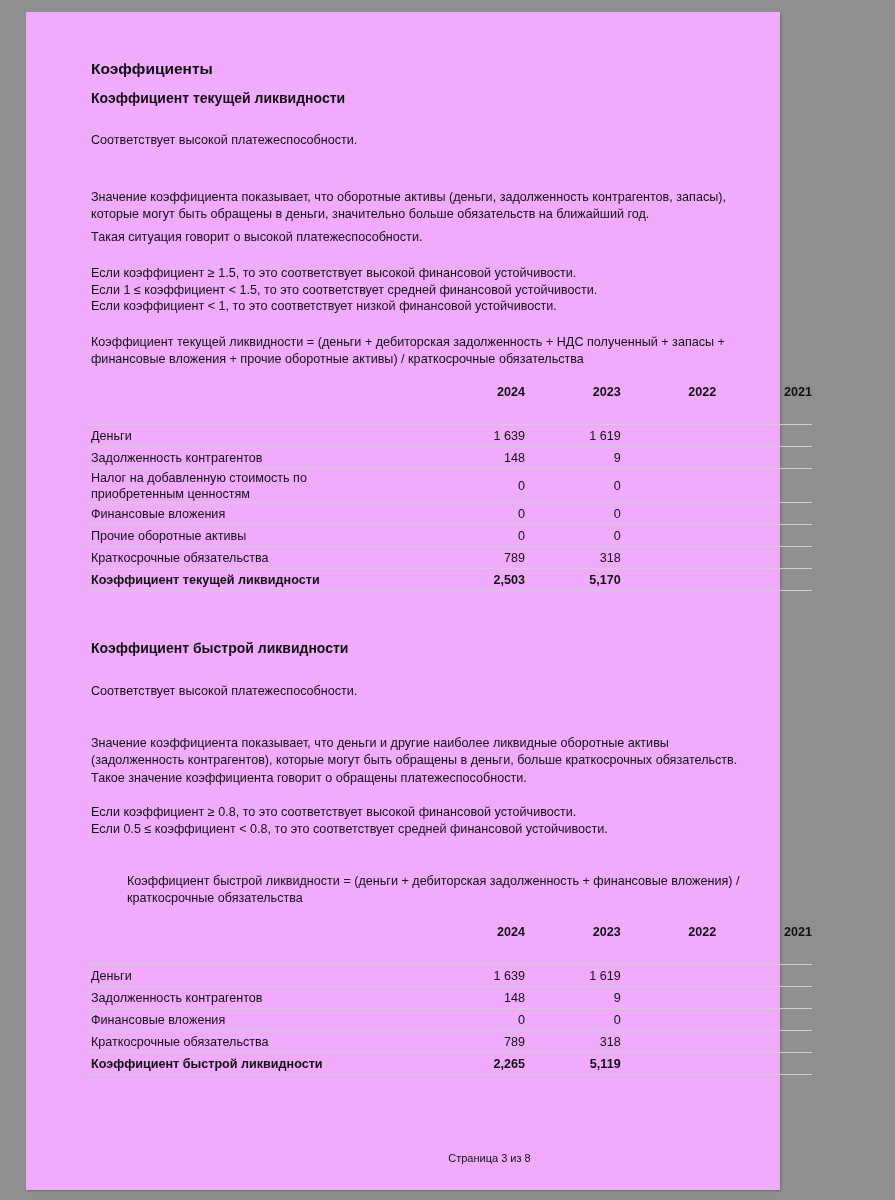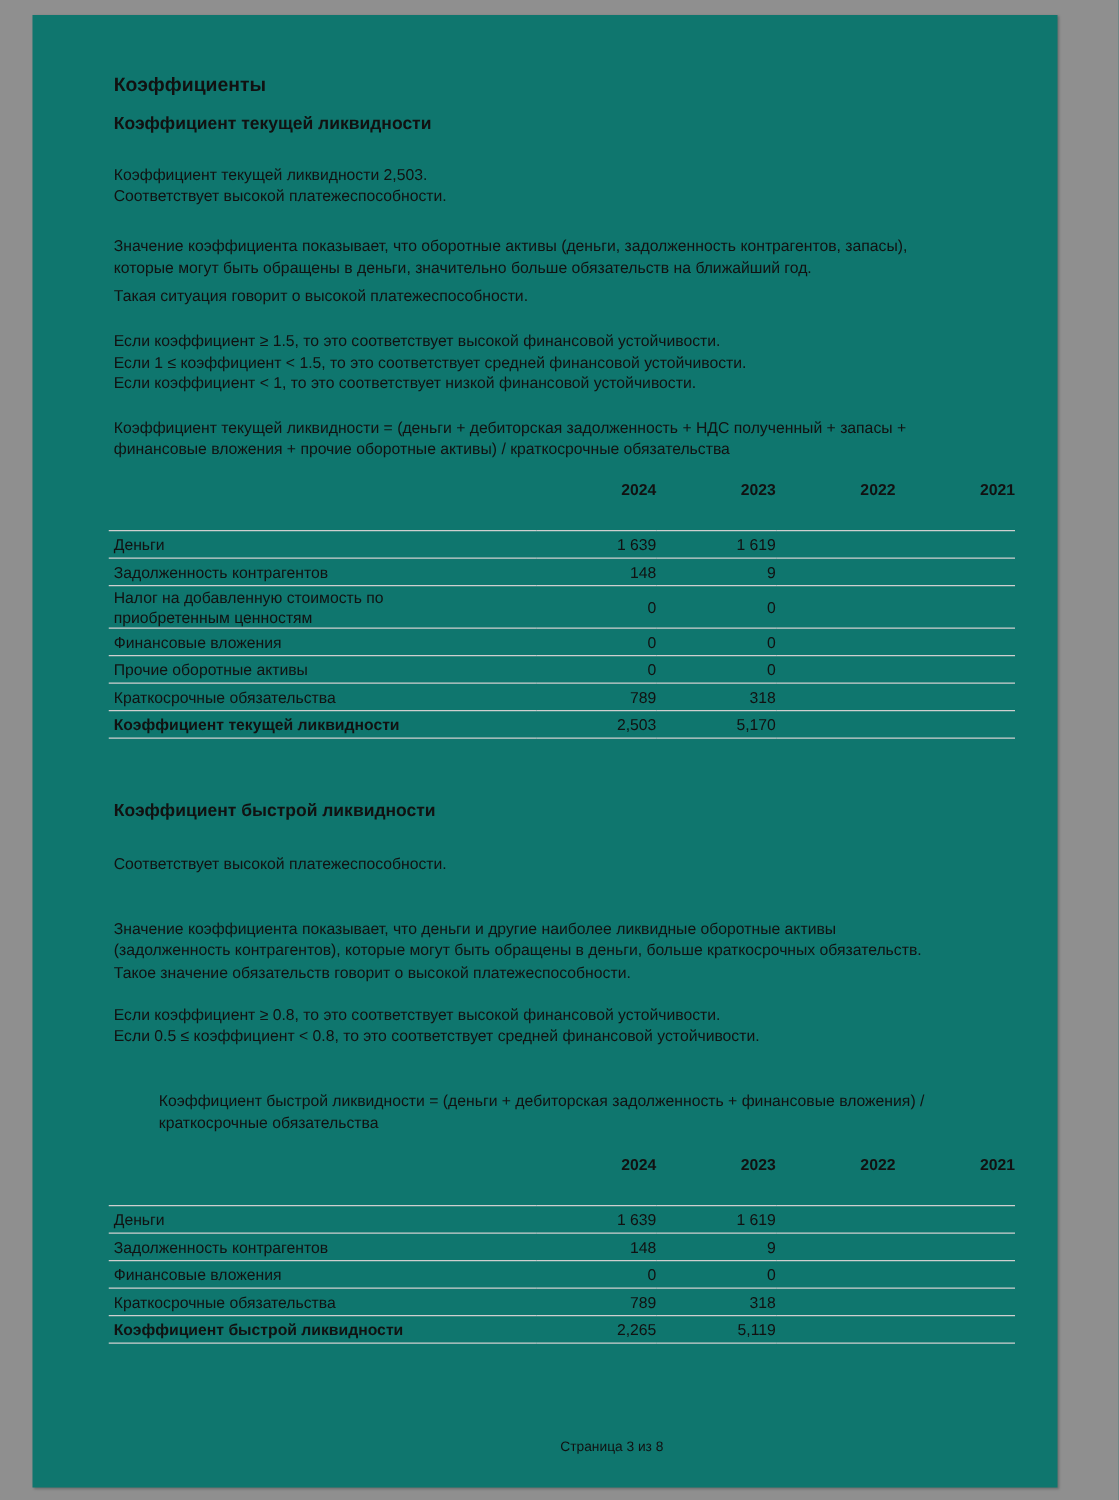--- a/index.html
+++ b/index.html
@@ -2,59 +2,58 @@
 <html><head>
 <meta charset="utf-8">
 <style>
   html, body { margin: 0; padding: 0; }
   body {
     width: 895px; height: 1200px; background: #8f8f8f;
     position: relative; overflow: hidden;
     font-family: "Liberation Sans", sans-serif; color: #111;
   }
   .page {
-    position: absolute; left: 26px; top: 12px; width: 820px; height: 1178px;
-    background: #0f766e; box-shadow: 1px 1px 2px rgba(0,0,0,0.25);
+    position: absolute; left: 26px; top: 12px; width: 754px; height: 1178px;
+    background: #f0abfc; box-shadow: 1px 1px 2px rgba(0,0,0,0.25);
   }
   .content { position: absolute; left: 65px; top: 0; width: 722px; }
   .abs { position: absolute; left: 0; }
   .h1 { font-size: 15.5px; font-weight: bold; }
   .h2 { font-size: 14px; font-weight: bold; }
   .p { font-size: 12.6px; line-height: 16.5px; white-space: nowrap; }
   table.data {
     position: absolute; left: -4px; width: 725px; border-collapse: collapse;
     font-size: 12.6px;
   }
   table.data th {
     font-weight: bold; text-align: right; height: 22px; padding: 0; vertical-align: middle;
   }
   table.data th.lab { text-align: left; }
   table.data td {
     padding: 0 0 0 4px; height: 21px; border-bottom: 1px solid #cfcfcf; vertical-align: middle;
     line-height: 16px;
   }
   table.data td.num { text-align: right; padding: 0; }
   table.data tr.total td { font-weight: bold; }
-  table.data tr.total td.num { font-weight: normal; }
+  table.data tr.total td.num { font-weight: bold; }
   .c-lab { width: 340px; }
   .c-y1 { width: 95px; } .c-y2 { width: 95px; } .c-y3 { width: 95px; } .c-y4 { width: 95px; }
   .footer { position: absolute; left: 0; width: 833px; top: 1140px; text-align: center; font-size: 11px; padding-left: 47px; }
   .spacer-row td { border-bottom: none; height: 10px; }
 </style>
 </head>
 <body>
 
 <div class="page">
   <div class="content">
 
     <div class="abs h1" style="top:48px;">Коэффициенты</div>
     <div class="abs h2" style="top:78px;">Коэффициент текущей ликвидности</div>
 
     <div class="abs p" style="top:120px;">
-      <div>Коэффициент текущей ликвидности 2,503.</div>
       <div>Соответствует высокой платежеспособности.</div>
     </div>
 
     <div class="abs p" style="top:177px;">
       <div>Значение коэффициента показывает, что оборотные активы (деньги, задолженность контрагентов, запасы),</div>
       <div>которые могут быть обращены в деньги, значительно больше обязательств на ближайший год.</div>
     </div>
     <div class="abs p" style="top:217px;">Такая ситуация говорит о высокой платежеспособности.</div>
 
     <div class="abs p" style="top:253px;">
@@ -144,21 +143,21 @@
 
     <div class="abs h2" style="top:628px;">Коэффициент быстрой ликвидности</div>
 
     <div class="abs p" style="top:671px;">
       <div>Соответствует высокой платежеспособности.</div>
     </div>
 
     <div class="abs p" style="top:723px;">
       <div>Значение коэффициента показывает, что деньги и другие наиболее ликвидные оборотные активы</div>
       <div>(задолженность контрагентов), которые могут быть обращены в деньги, больше краткосрочных обязательств.</div>
-      <div style="margin-top:2px;">Такое значение обязательств говорит о высокой платежеспособности.</div>
+      <div style="margin-top:2px;">Такое значение коэффициента говорит о обращены платежеспособности.</div>
     </div>
 
     <div class="abs p" style="top:792px;">
       <div>Если коэффициент ≥ 0.8, то это соответствует высокой финансовой устойчивости.</div>
       <div>Если 0.5 ≤ коэффициент &lt; 0.8, то это соответствует средней финансовой устойчивости.</div>
     </div>
 
     <div class="abs p" style="top:861px;margin-left:36px;">
       <div>Коэффициент быстрой ликвидности = (деньги + дебиторская задолженность + финансовые вложения) /</div>
       <div>краткосрочные обязательства</div>

